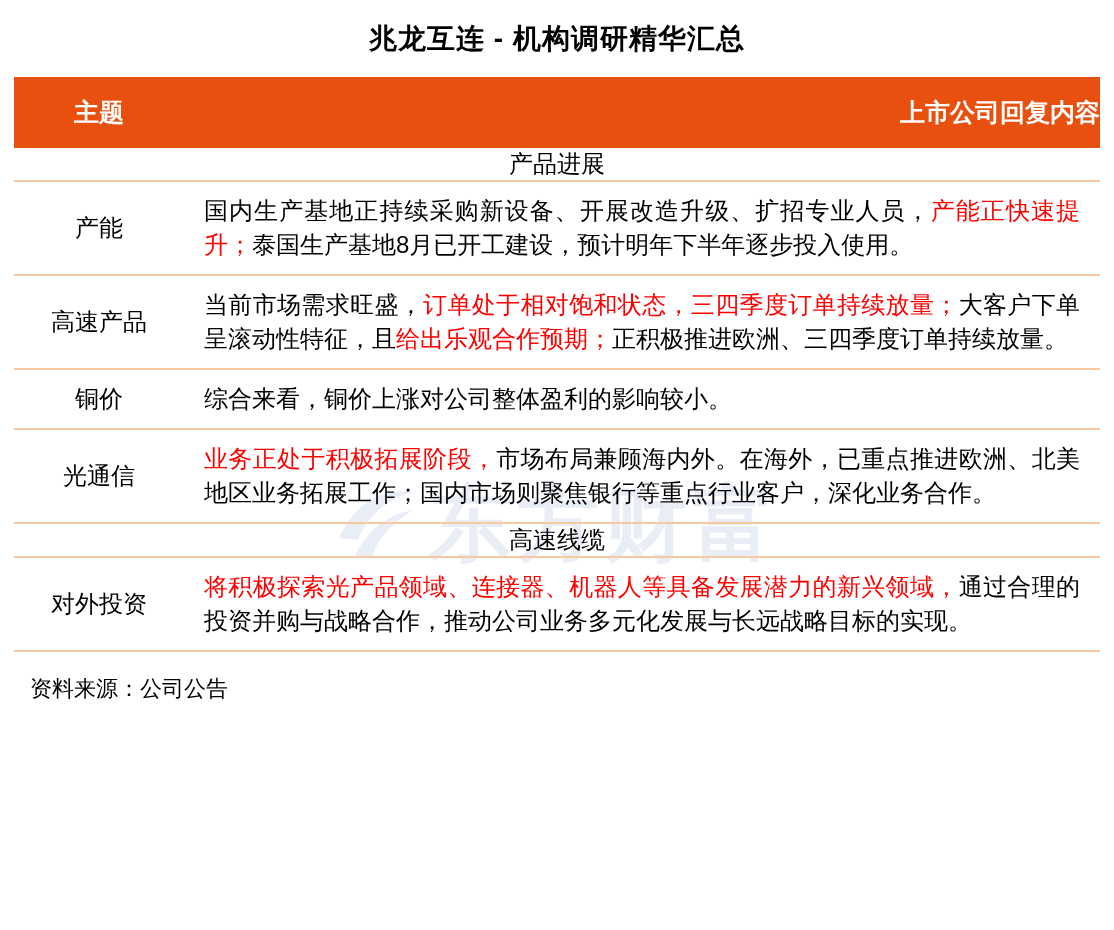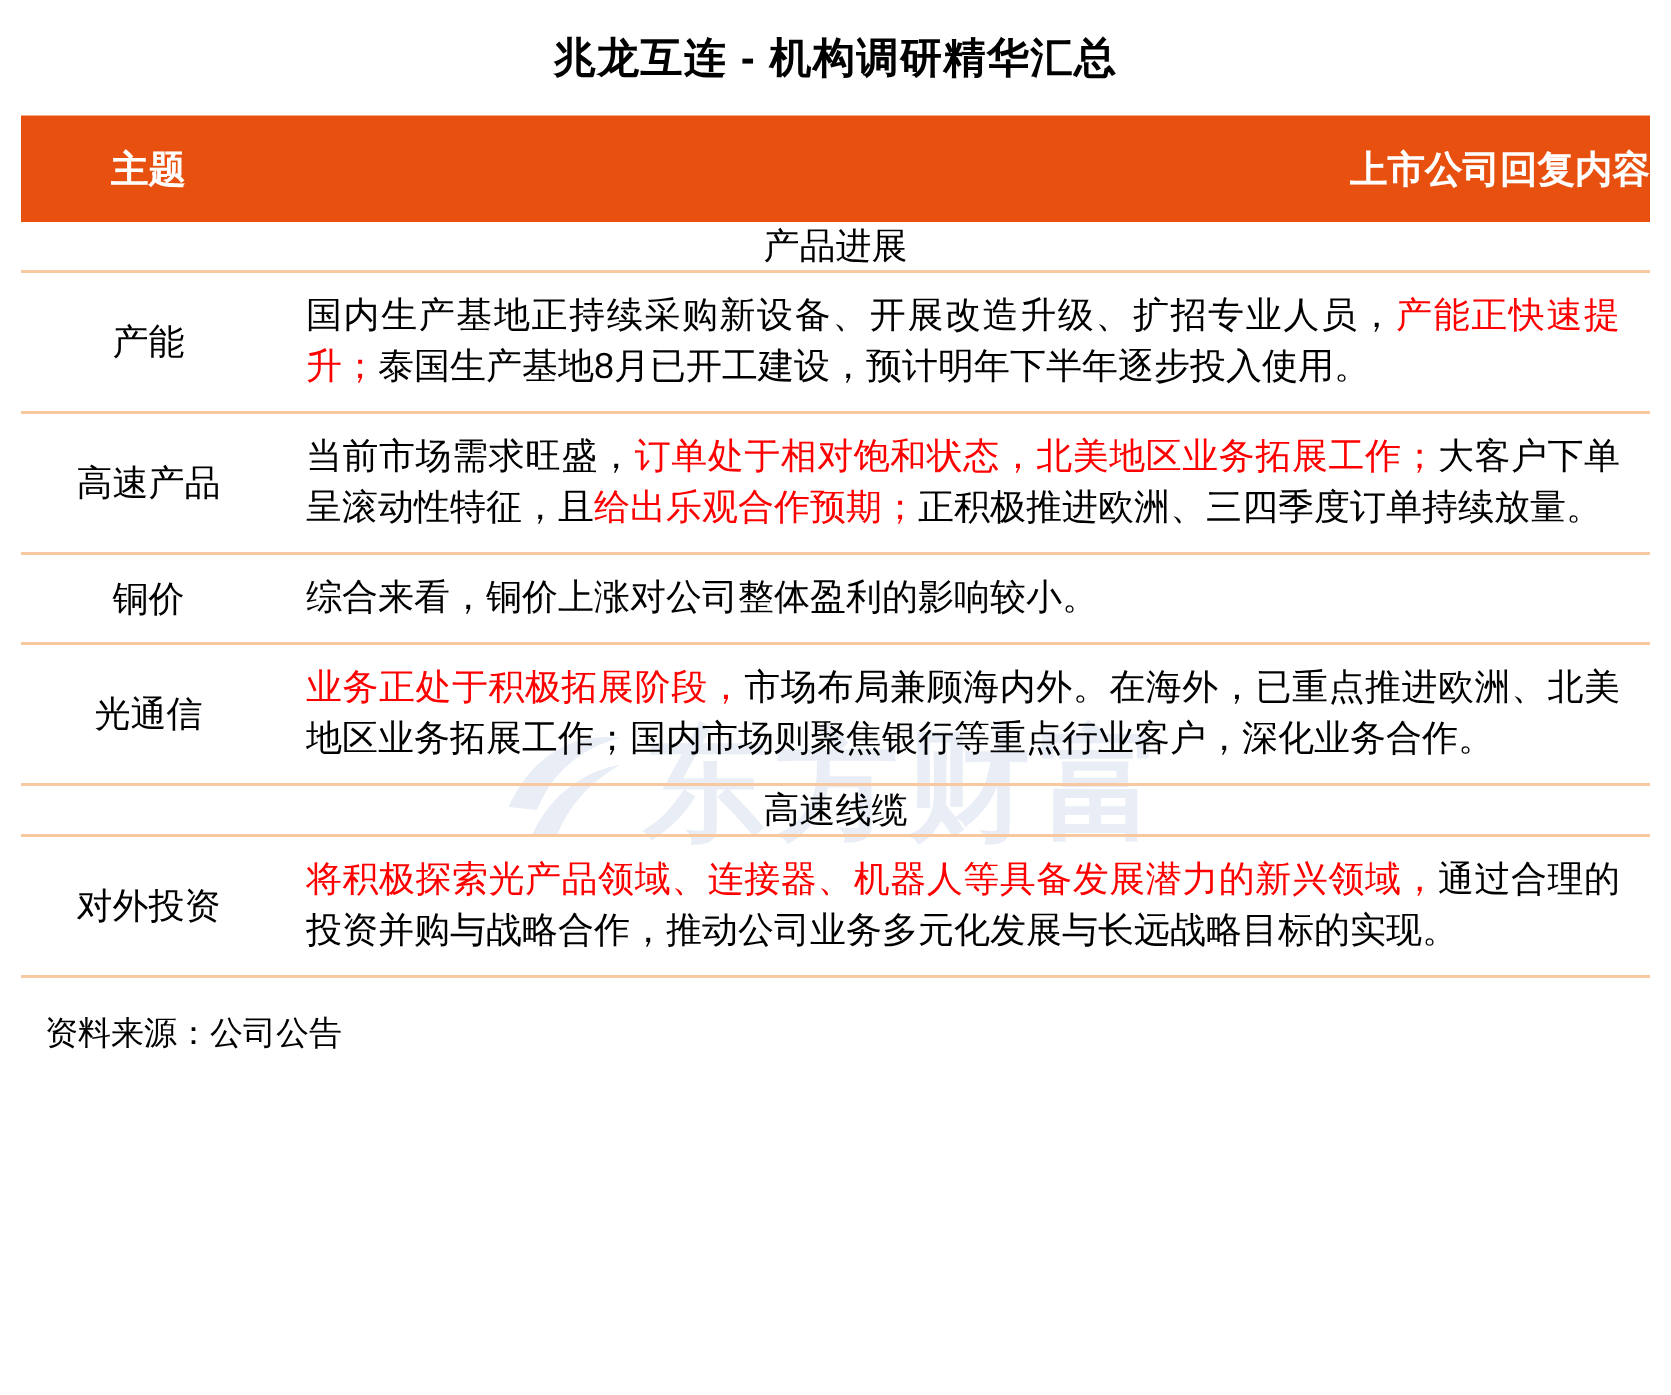--- a/index.html
+++ b/index.html
@@ -70,21 +70,21 @@
     <div class="tcell topic">产品进展</div>
   </div>
 
   <div class="trow">
     <div class="tcell topic">产能</div>
     <div class="tcell content"><span class="seg-black">国内生产基地正持续采购新设备、开展改造升级、扩招专业人员，</span><span class="seg-red">产能正快速提升；</span><span class="seg-black">泰国生产基地8月已开工建设，预计明年下半年逐步投入使用。</span></div>
   </div>
 
   <div class="trow">
     <div class="tcell topic">高速产品</div>
-    <div class="tcell content"><span class="seg-black">当前市场需求旺盛，</span><span class="seg-red">订单处于相对饱和状态，北美地区业务拓展工作；</span><span class="seg-black">大客户下单呈滚动性特征，且</span><span class="seg-red">给出乐观合作预期；</span><span class="seg-black">正积极推进欧洲、三四季度订单持续放量。</span></div>
+    <div class="tcell content"><span class="seg-black">当前市场需求旺盛，</span><span class="seg-red">订单处于相对饱和状态，三四季度订单持续放量；</span><span class="seg-black">大客户下单呈滚动性特征，且</span><span class="seg-red">给出乐观合作预期；</span><span class="seg-black">正积极推进欧洲、三四季度订单持续放量。</span></div>
   </div>
 
 
   <div class="trow">
     <div class="tcell topic">铜价</div>
     <div class="tcell content"><span class="seg-black">综合来看，铜价上涨对公司整体盈利的影响较小。</span></div>
   </div>
 
   <div class="trow">
     <div class="tcell topic">光通信</div>

